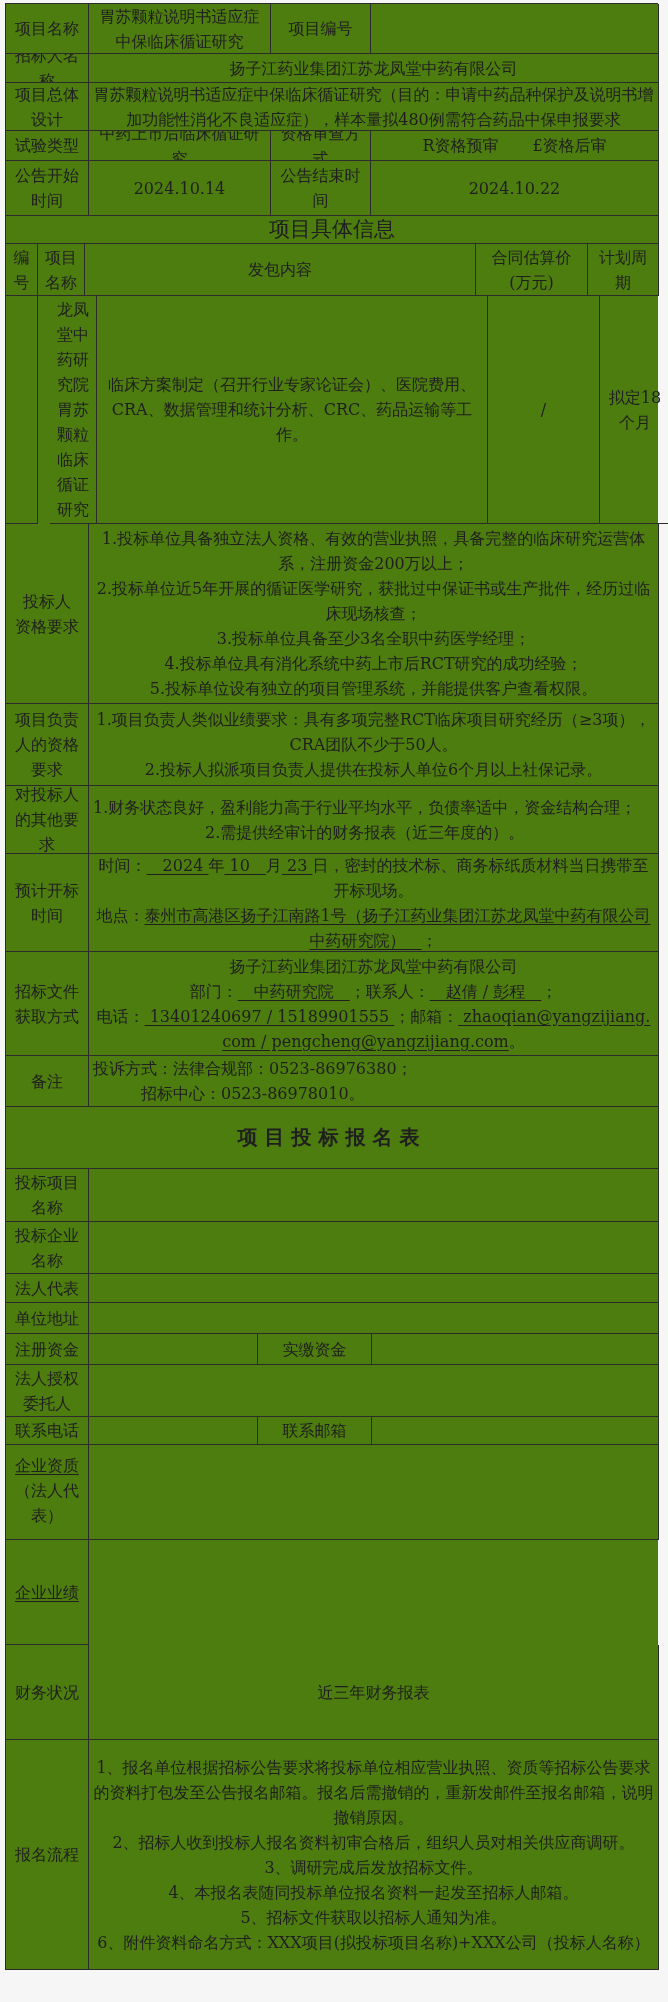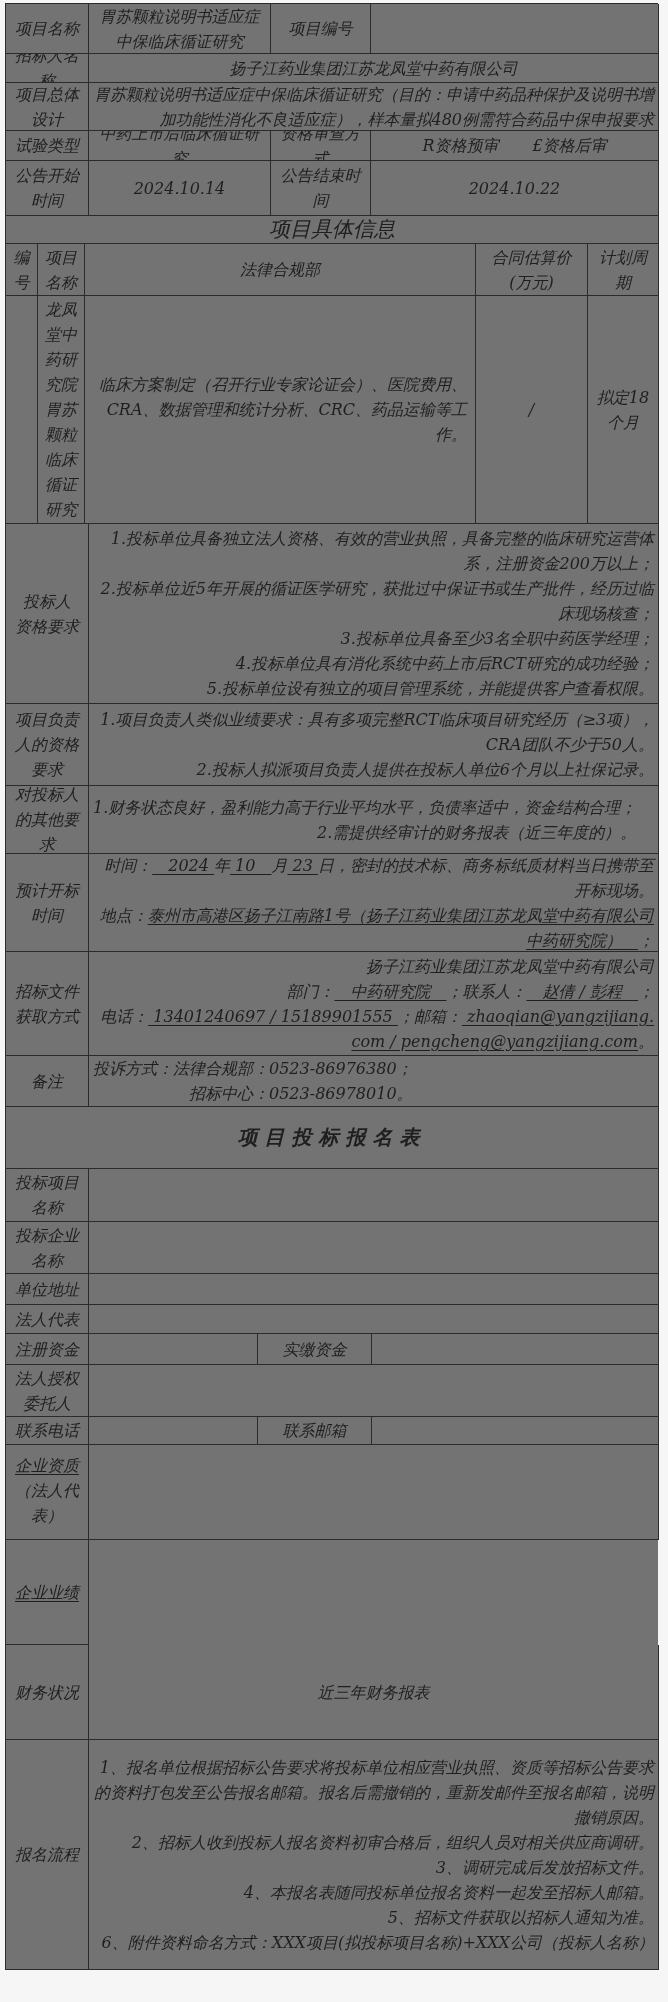--- a/index.html
+++ b/index.html
@@ -3,34 +3,33 @@
 <meta charset="utf-8">
 <style>
   html,body{margin:0;padding:0;}
   .page{
     width:668px;height:2002px;overflow:hidden;
     background:#f6f6f6;
     font-family:"DejaVu Serif","Liberation Serif",serif;
     color:#1f1f1f;font-size:16px;
   }
   .doc-table{
-    width:653px;margin:3px 0 0 5px;background:#737373;
+    width:653px;margin:3px 0 0 5px;background:#4d7c0f;
     border-top:1px solid #2b2b2b;border-left:1px solid #2b2b2b;
     box-sizing:border-box;
-    font-style:italic;
   }
   .row{display:flex;align-items:stretch;}
   .cell{
     box-sizing:border-box;
     border-right:1px solid #2b2b2b;border-bottom:1px solid #2b2b2b;
     display:flex;flex-direction:column;justify-content:center;align-items:center;
     text-align:center;padding:2px 4px;line-height:25px;
     overflow:hidden;
   }
-  .cell.left{align-items:flex-start;text-align:right;}
+  .cell.left{align-items:flex-start;text-align:center;}
   .cell.leftpad{padding-left:8px;padding-right:8px;}
   .pre{white-space:pre-line;}
   .prewrap{white-space:pre-wrap;word-break:break-all;}
   .u{text-decoration:underline;text-underline-offset:3px;white-space:pre-wrap;}
   .para{display:block;width:100%;word-break:break-all;}
   .section-title{font-size:21px;}
   .big-title{
     font-size:20px;letter-spacing:7px;font-weight:600;
     font-family:"DejaVu Serif","Liberation Serif",serif;
   }
@@ -92,29 +91,29 @@
       <div class="cell w288">2024.10.22</div>
     </div>
 
     <div class="row" style="height:28px">
       <div class="cell w653 section-title">项目具体信息</div>
     </div>
 
     <div class="row" style="height:52px">
       <div class="cell w32">编号</div>
       <div class="cell w47">项目名称</div>
-      <div class="cell w391">法律合规部</div>
+      <div class="cell w391">发包内容</div>
       <div class="cell w112 pre">合同估算价
 (万元)</div>
       <div class="cell w71">计划周期</div>
     </div>
 
     <div class="row" style="height:228px">
       <div class="cell w32"></div>
-      <div class="cell w47" style="word-break:break-all;">龙凤堂中药研究院胃苏颗粒临床循证研究</div>
+      <div class="cell w47" style="word-break:break-all;margin-left:12px;">龙凤堂中药研究院胃苏颗粒临床循证研究</div>
       <div class="cell w391 left leftpad prewrap">临床方案制定（召开行业专家论证会）、医院费用、CRA、数据管理和统计分析、CRC、药品运输等工作。</div>
       <div class="cell w112">/</div>
       <div class="cell w71">拟定18个月</div>
     </div>
 
 
     <div class="row" style="height:180px">
       <div class="cell w83 pre">投标人
 资格要求</div>
       <div class="cell w570 left prewrap">1.投标单位具备独立法人资格、有效的营业执照，具备完整的临床研究运营体系，注册资金200万以上；
@@ -168,27 +167,27 @@
     <div class="row" style="height:53px">
       <div class="cell w83">投标项目名称</div>
       <div class="cell w570 left"></div>
     </div>
 
     <div class="row" style="height:52px">
       <div class="cell w83">投标企业名称</div>
       <div class="cell w570 left"></div>
     </div>
 
+    <div class="row" style="height:29px">
+      <div class="cell w83">法人代表</div>
+      <div class="cell w570 left"></div>
+    </div>
+
     <div class="row" style="height:31px">
       <div class="cell w83">单位地址</div>
-      <div class="cell w570 left"></div>
-    </div>
-
-    <div class="row" style="height:29px">
-      <div class="cell w83">法人代表</div>
       <div class="cell w570 left"></div>
     </div>
 
     <div class="row" style="height:31px">
       <div class="cell w83">注册资金</div>
       <div class="cell w169 left"></div>
       <div class="cell w114">实缴资金</div>
       <div class="cell w287 left"></div>
     </div>
 

